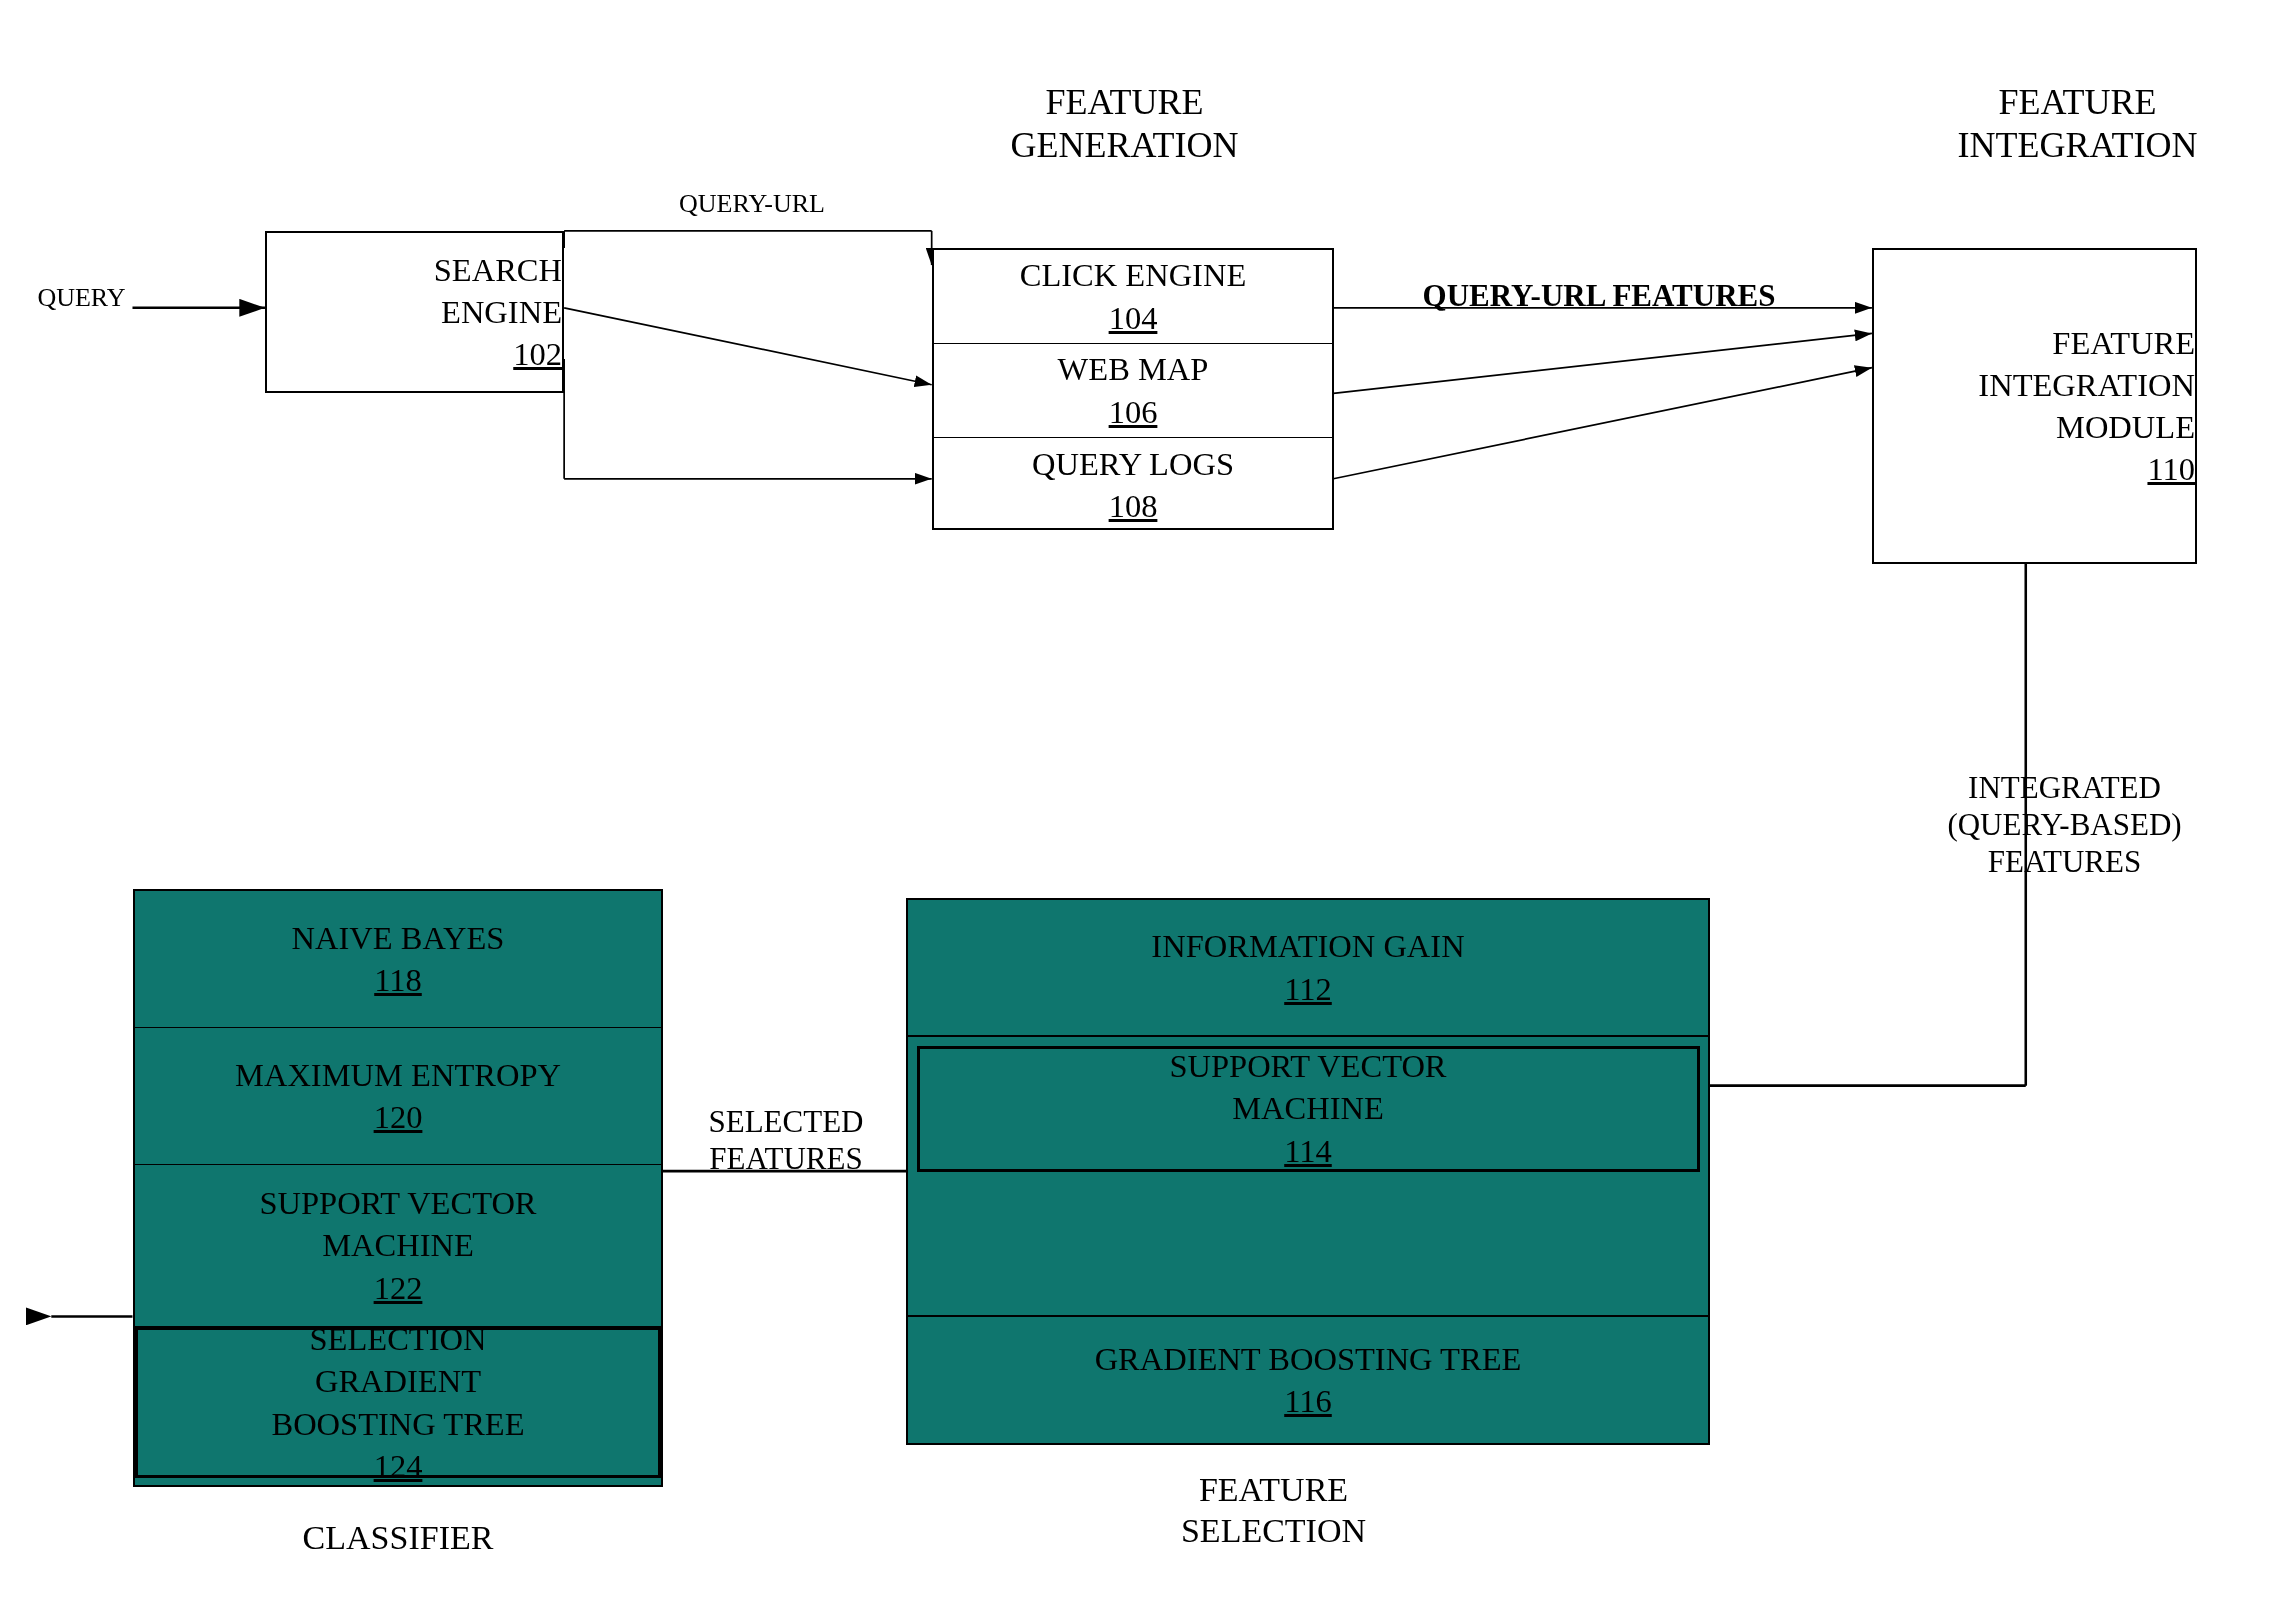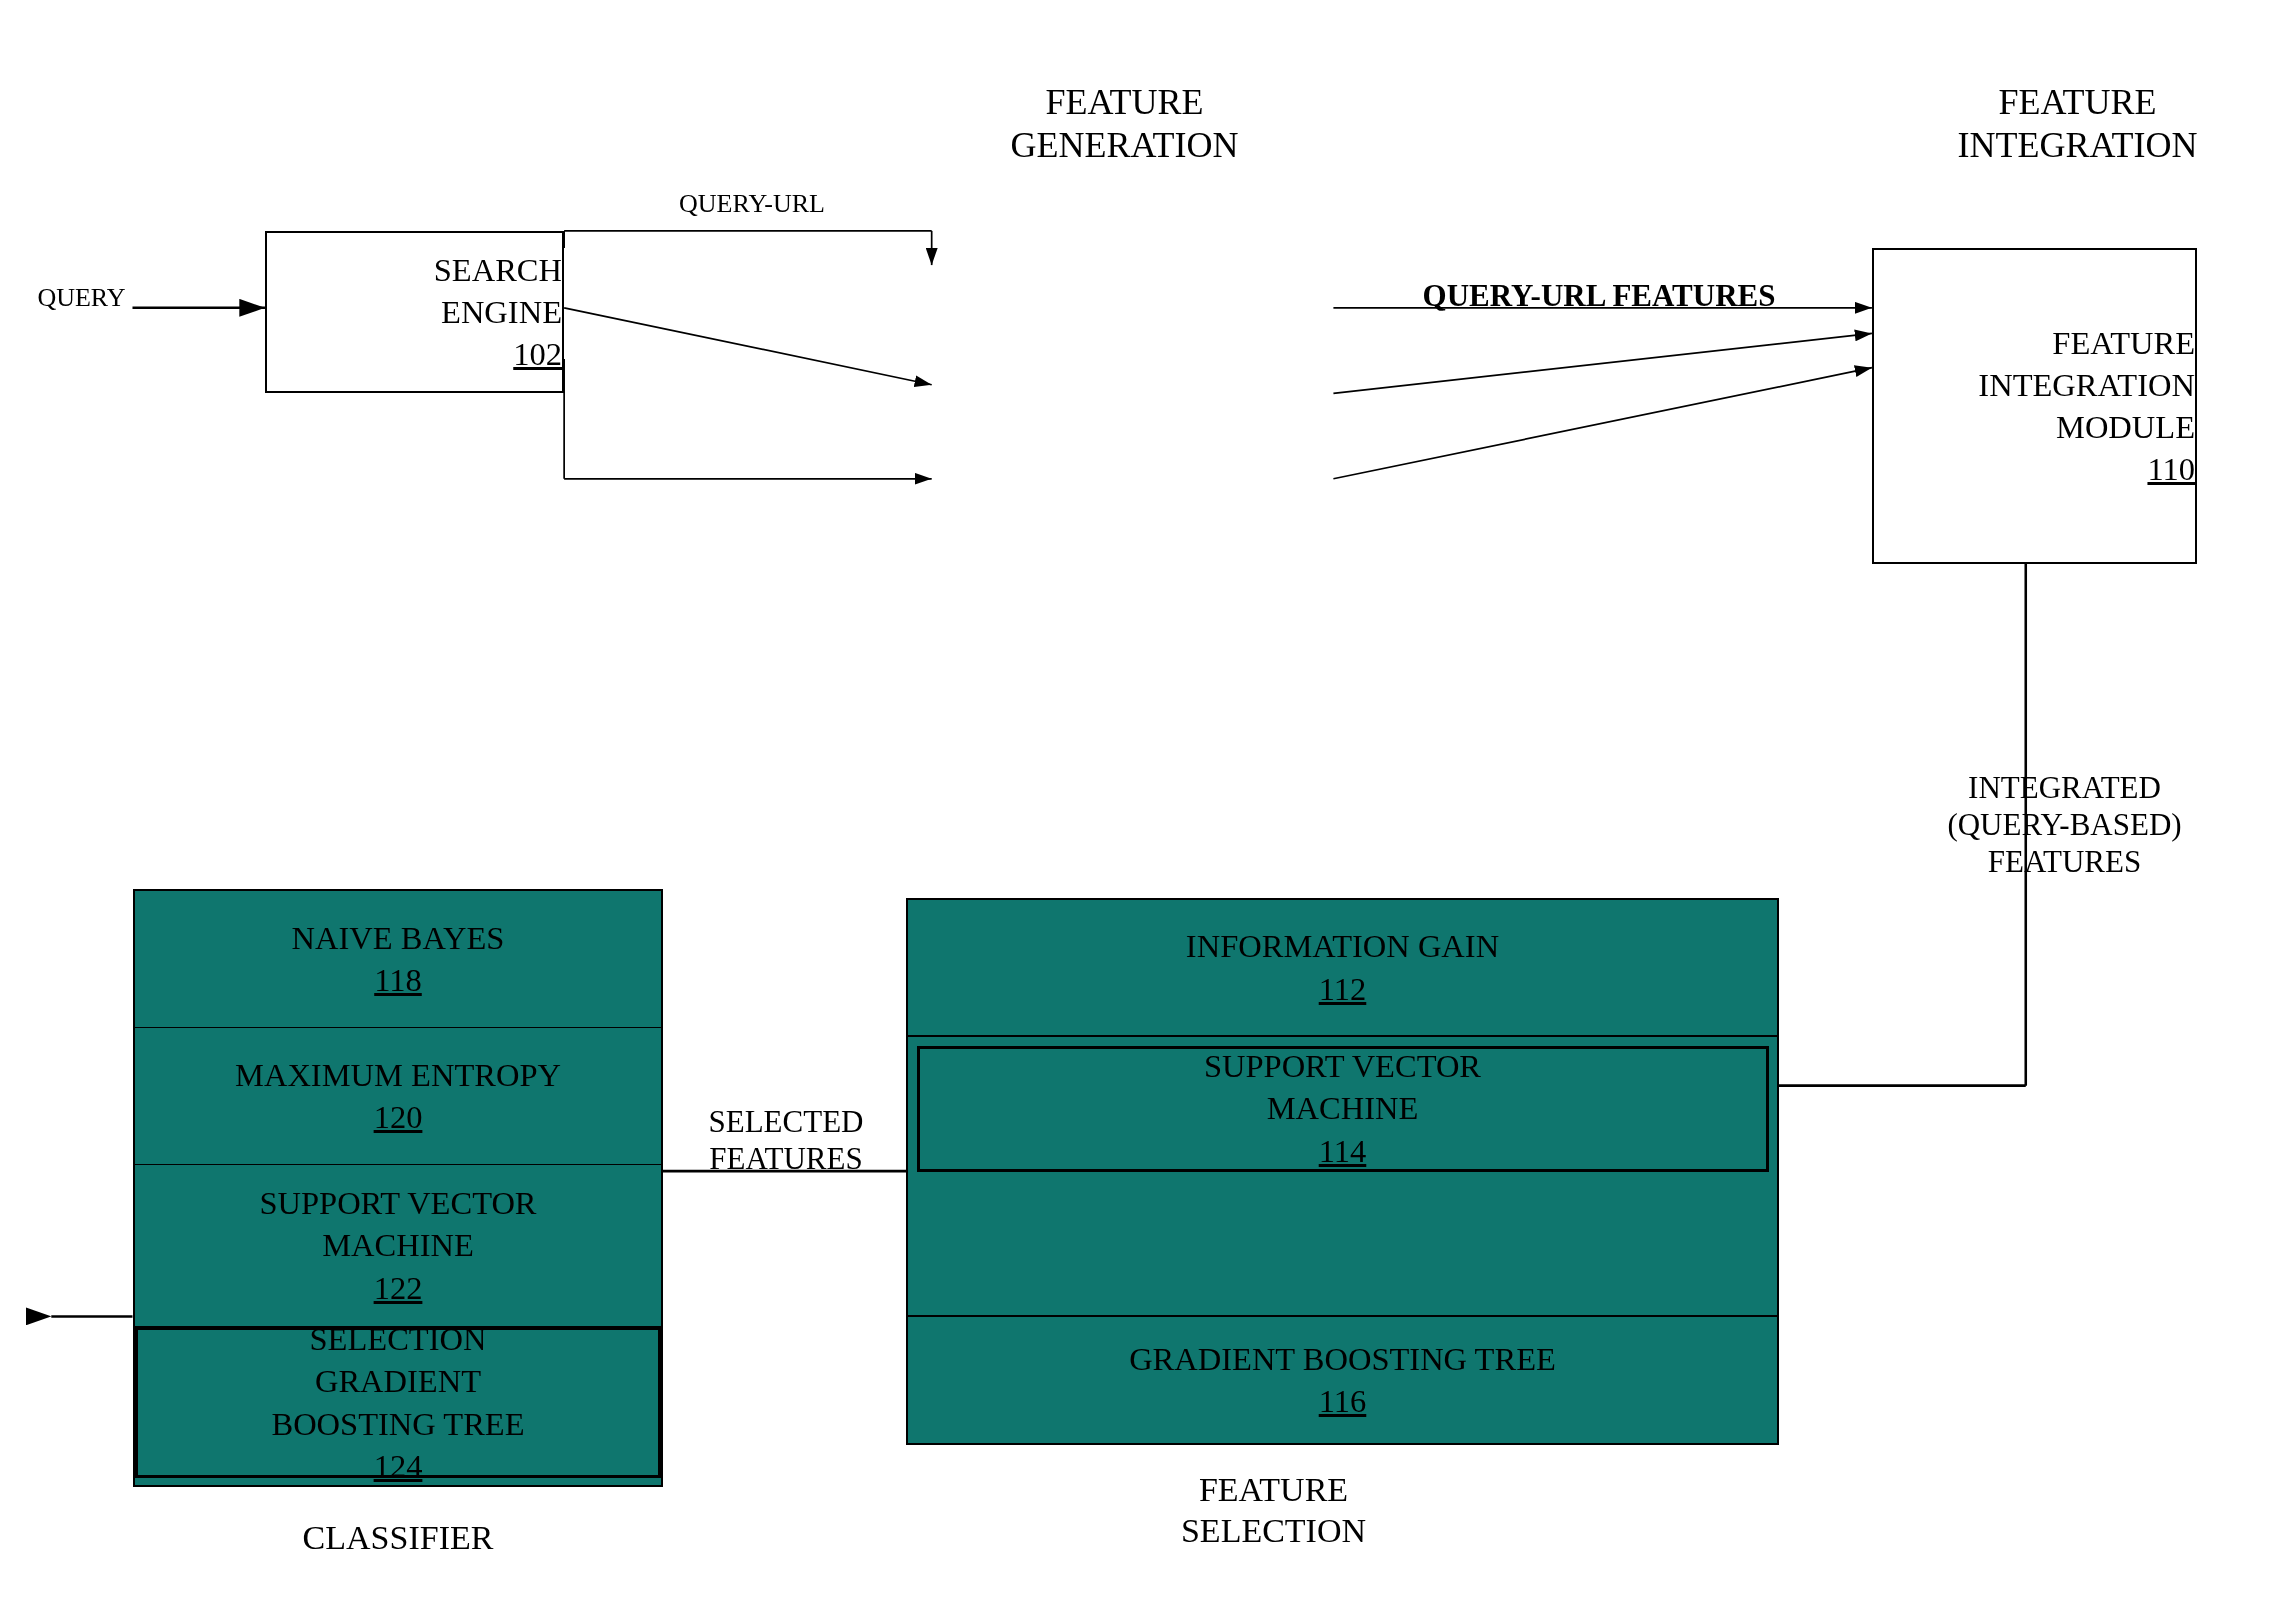--- a/index.html
+++ b/index.html
@@ -121,41 +121,58 @@
   </div>
 
   <div class="label" style="left:624px; top:188px; width:256px;">
     QUERY-URL
   </div>
 
   <div class="label" style="left:932px; top:81px; width:385px; font-size:36px;">
     FEATURE<br>GENERATION
   </div>
 
+  <div class="box" style="left:932px; top:248px; width:402px; height:282px; padding:0; flex-direction:column; justify-content:flex-start; align-items:stretch;">
+
+    <div class="box-section" style="height:94px; border-bottom:1.7px solid #000; flex-direction:column;">
+      <span>CLICK ENGINE</span>
+      <span class="underline">104</span>
+    </div>
+
+    <div class="box-section" style="height:94px; border-bottom:1.7px solid #000; flex-direction:column;">
+      <span>WEB MAP</span>
+      <span class="underline">106</span>
+    </div>
+
+    <div class="box-section" style="height:94px; flex-direction:column;">
+      <span>QUERY LOGS</span>
+      <span class="underline">108</span>
+    </div>
+  </div>
 
   <div class="label" style="left:1351px; top:277px; width:496px; font-size:31px;font-weight:bold;">
     QUERY-URL FEATURES
   </div>
 
   <div class="label" style="left:1881px; top:81px; width:393px; font-size:36px;">
     FEATURE<br>INTEGRATION
   </div>
 
   <div class="box" style="left:1872px; top:248px; width:325px; height:316px; flex-direction:column;">
     <span>FEATURE</span>
     <span>INTEGRATION</span>
     <span>MODULE</span>
     <span class="underline">110</span>
   </div>
 
   <div class="label" style="left:1872px; top:769px; width:385px; font-size:31px;">
     INTEGRATED<br>(QUERY-BASED)<br>FEATURES
   </div>
 
-  <div class="box-inner-divided" style="left:906px; top:898px; width:873px; height:547px;">
+  <div class="box-inner-divided" style="left:906px; top:898px; width:804px; height:547px;">
 
     <div class="box-section" style="height:137px; border-bottom:2.6px solid #000; flex-direction:column; width:100%; font-size:32.5px;">
       <span>INFORMATION GAIN</span>
       <span class="underline">112</span>
     </div>
 
     <div style="margin:8.5px; border:3.4px solid #000;">
       <div class="box-section" style="height:120px; flex-direction:column; font-size:32.5px;">
         <span>SUPPORT VECTOR</span>
         <span>MACHINE</span>

